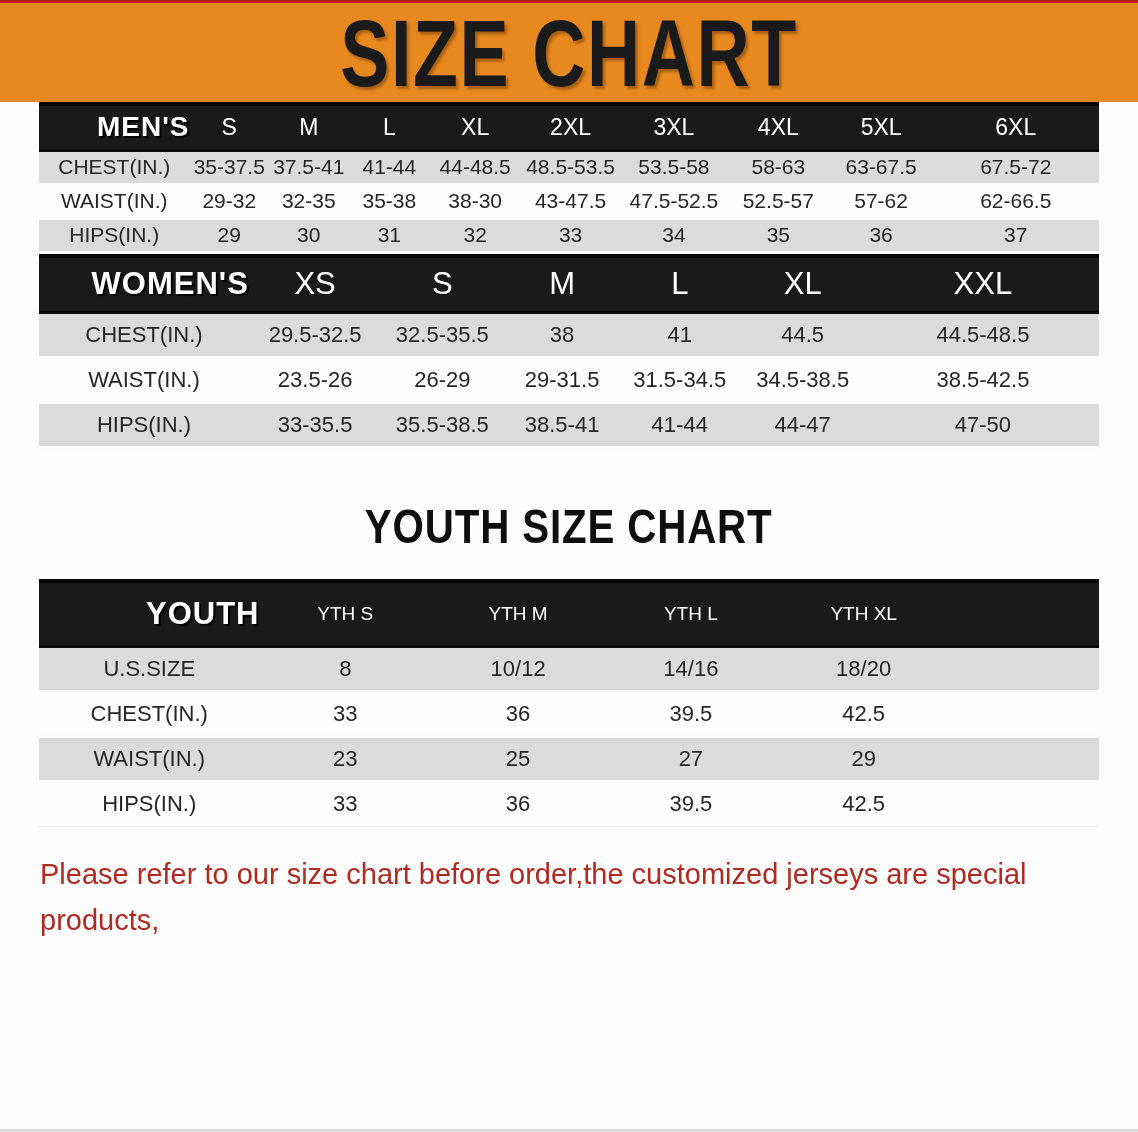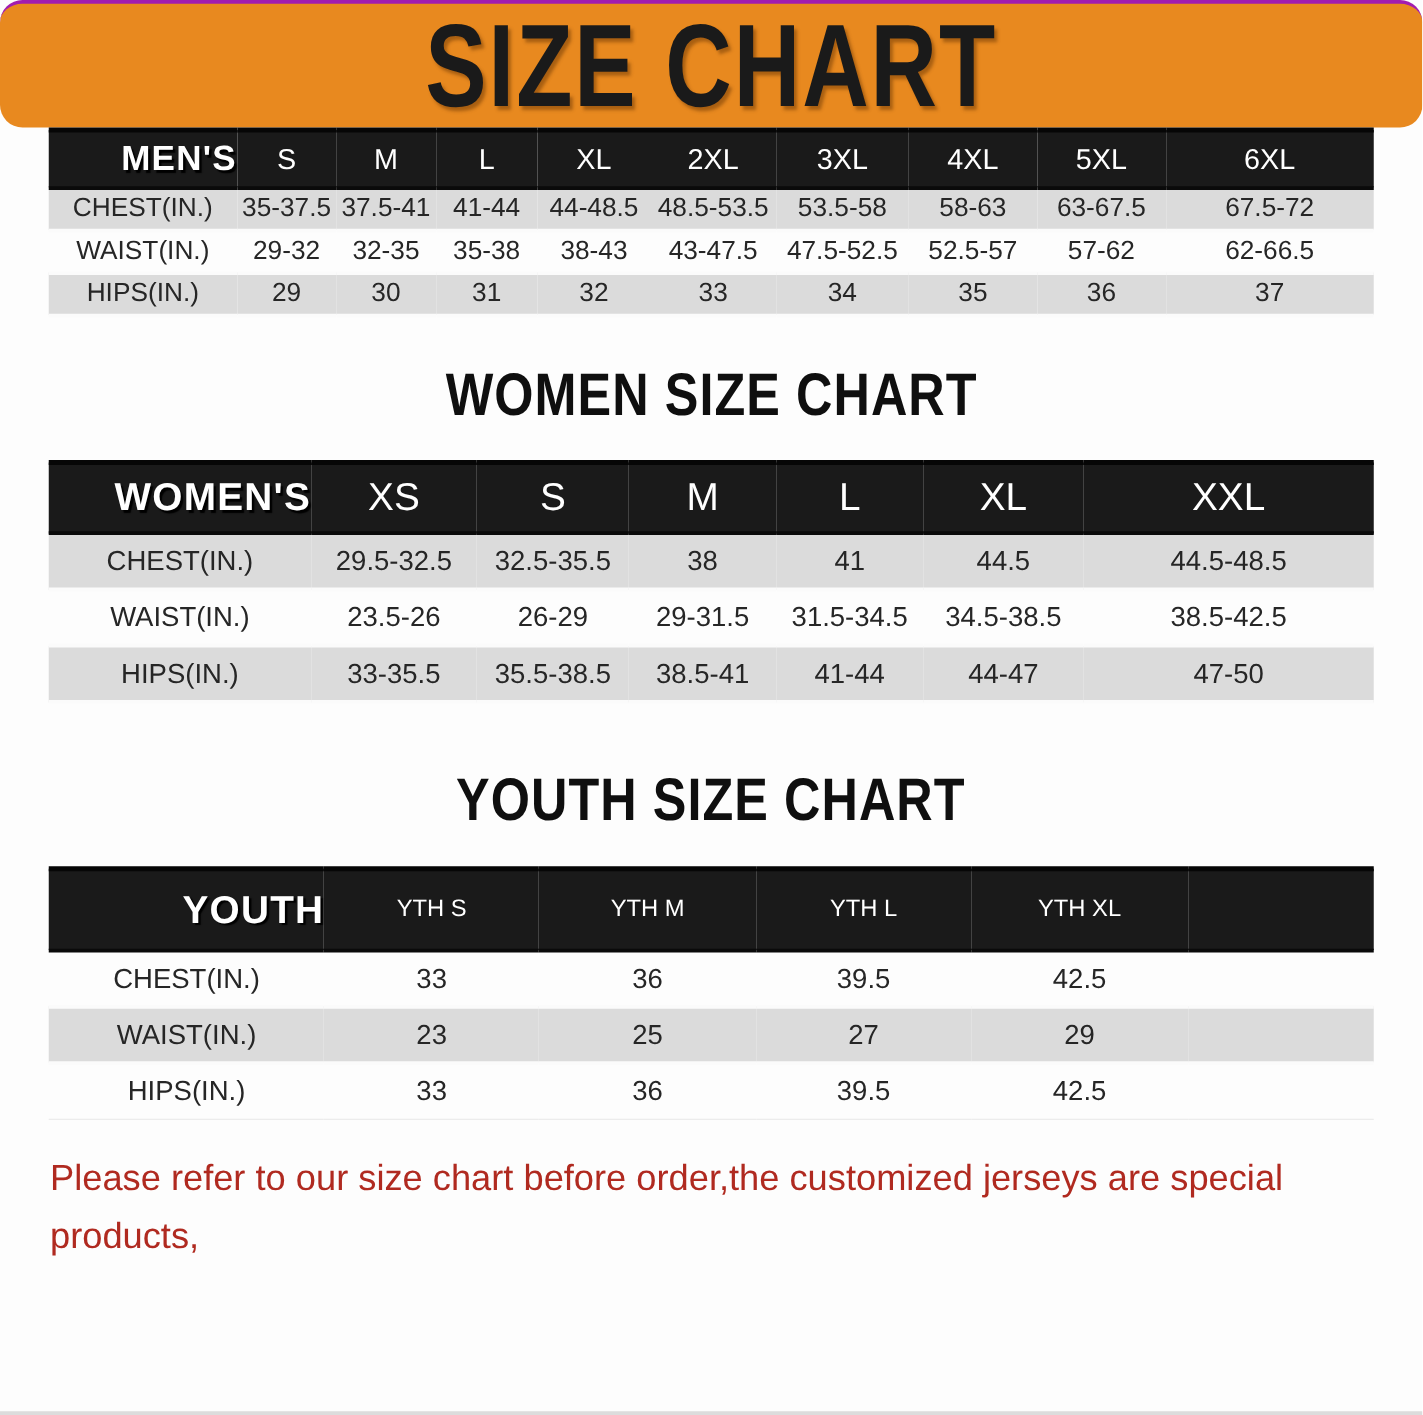--- a/index.html
+++ b/index.html
@@ -10,22 +10,21 @@
     background:#fdfdfd;
     font-family:"Liberation Sans", sans-serif;
     overflow:hidden;
     border-bottom:3px solid #dcdcdc;
   }
   
   .banner {
     height:102px;
     background:var(--banner-bg,#e8891f);
     display:flex; align-items:center; justify-content:center;
-    border-top:3px solid #a21caf;
-    border-radius:18px;
+    border-top:3px solid #b91c1c;
   }
   .banner-title {
     display:inline-block;
     font-size:92px; font-weight:bold; line-height:1;
     color:var(--title-color,#1a1a1a);
     letter-spacing:2px;
     transform:scaleX(0.8) scaleY(1.02);
     text-shadow:3px 3px 3px rgba(90,45,0,0.45);
     white-space:nowrap;
   }
@@ -136,21 +135,21 @@
           <td>53.5-58</td>
           <td>58-63</td>
           <td>63-67.5</td>
           <td>67.5-72</td>
         </tr>
         <tr class="plain">
           <th>WAIST(IN.)</th>
           <td>29-32</td>
           <td>32-35</td>
           <td>35-38</td>
-          <td>38-43</td>
+          <td>38-30</td>
           <td>43-47.5</td>
           <td>47.5-52.5</td>
           <td>52.5-57</td>
           <td>57-62</td>
           <td>62-66.5</td>
         </tr>
         <tr class="shade">
           <th>HIPS(IN.)</th>
           <td>29</td>
           <td>30</td>
@@ -158,21 +157,20 @@
           <td>32</td>
           <td>33</td>
           <td>34</td>
           <td>35</td>
           <td>36</td>
           <td>37</td>
         </tr>
       </tbody>
     </table>
 
-  <h2 class="section-heading h-women"><span>WOMEN SIZE CHART</span></h2>
   <table class="chart women">
       <colgroup>
         <col style="width: 19.8%;">
         <col style="width: 12.5%;">
         <col style="width: 11.5%;">
         <col style="width: 11.1%;">
         <col style="width: 11.1%;">
         <col style="width: 12.1%;">
         <col style="width: 21.9%;">
       </colgroup>
@@ -232,20 +230,28 @@
         <tr>
           <th class="corner">YOUTH</th>
           <th>YTH S</th>
           <th>YTH M</th>
           <th>YTH L</th>
           <th>YTH XL</th>
           <th></th>
         </tr>
       </thead>
       <tbody>
+        <tr class="shade">
+          <th>U.S.SIZE</th>
+          <td>8</td>
+          <td>10/12</td>
+          <td>14/16</td>
+          <td>18/20</td>
+          <td></td>
+        </tr>
         <tr class="plain">
           <th>CHEST(IN.)</th>
           <td>33</td>
           <td>36</td>
           <td>39.5</td>
           <td>42.5</td>
           <td></td>
         </tr>
         <tr class="shade">
           <th>WAIST(IN.)</th>

